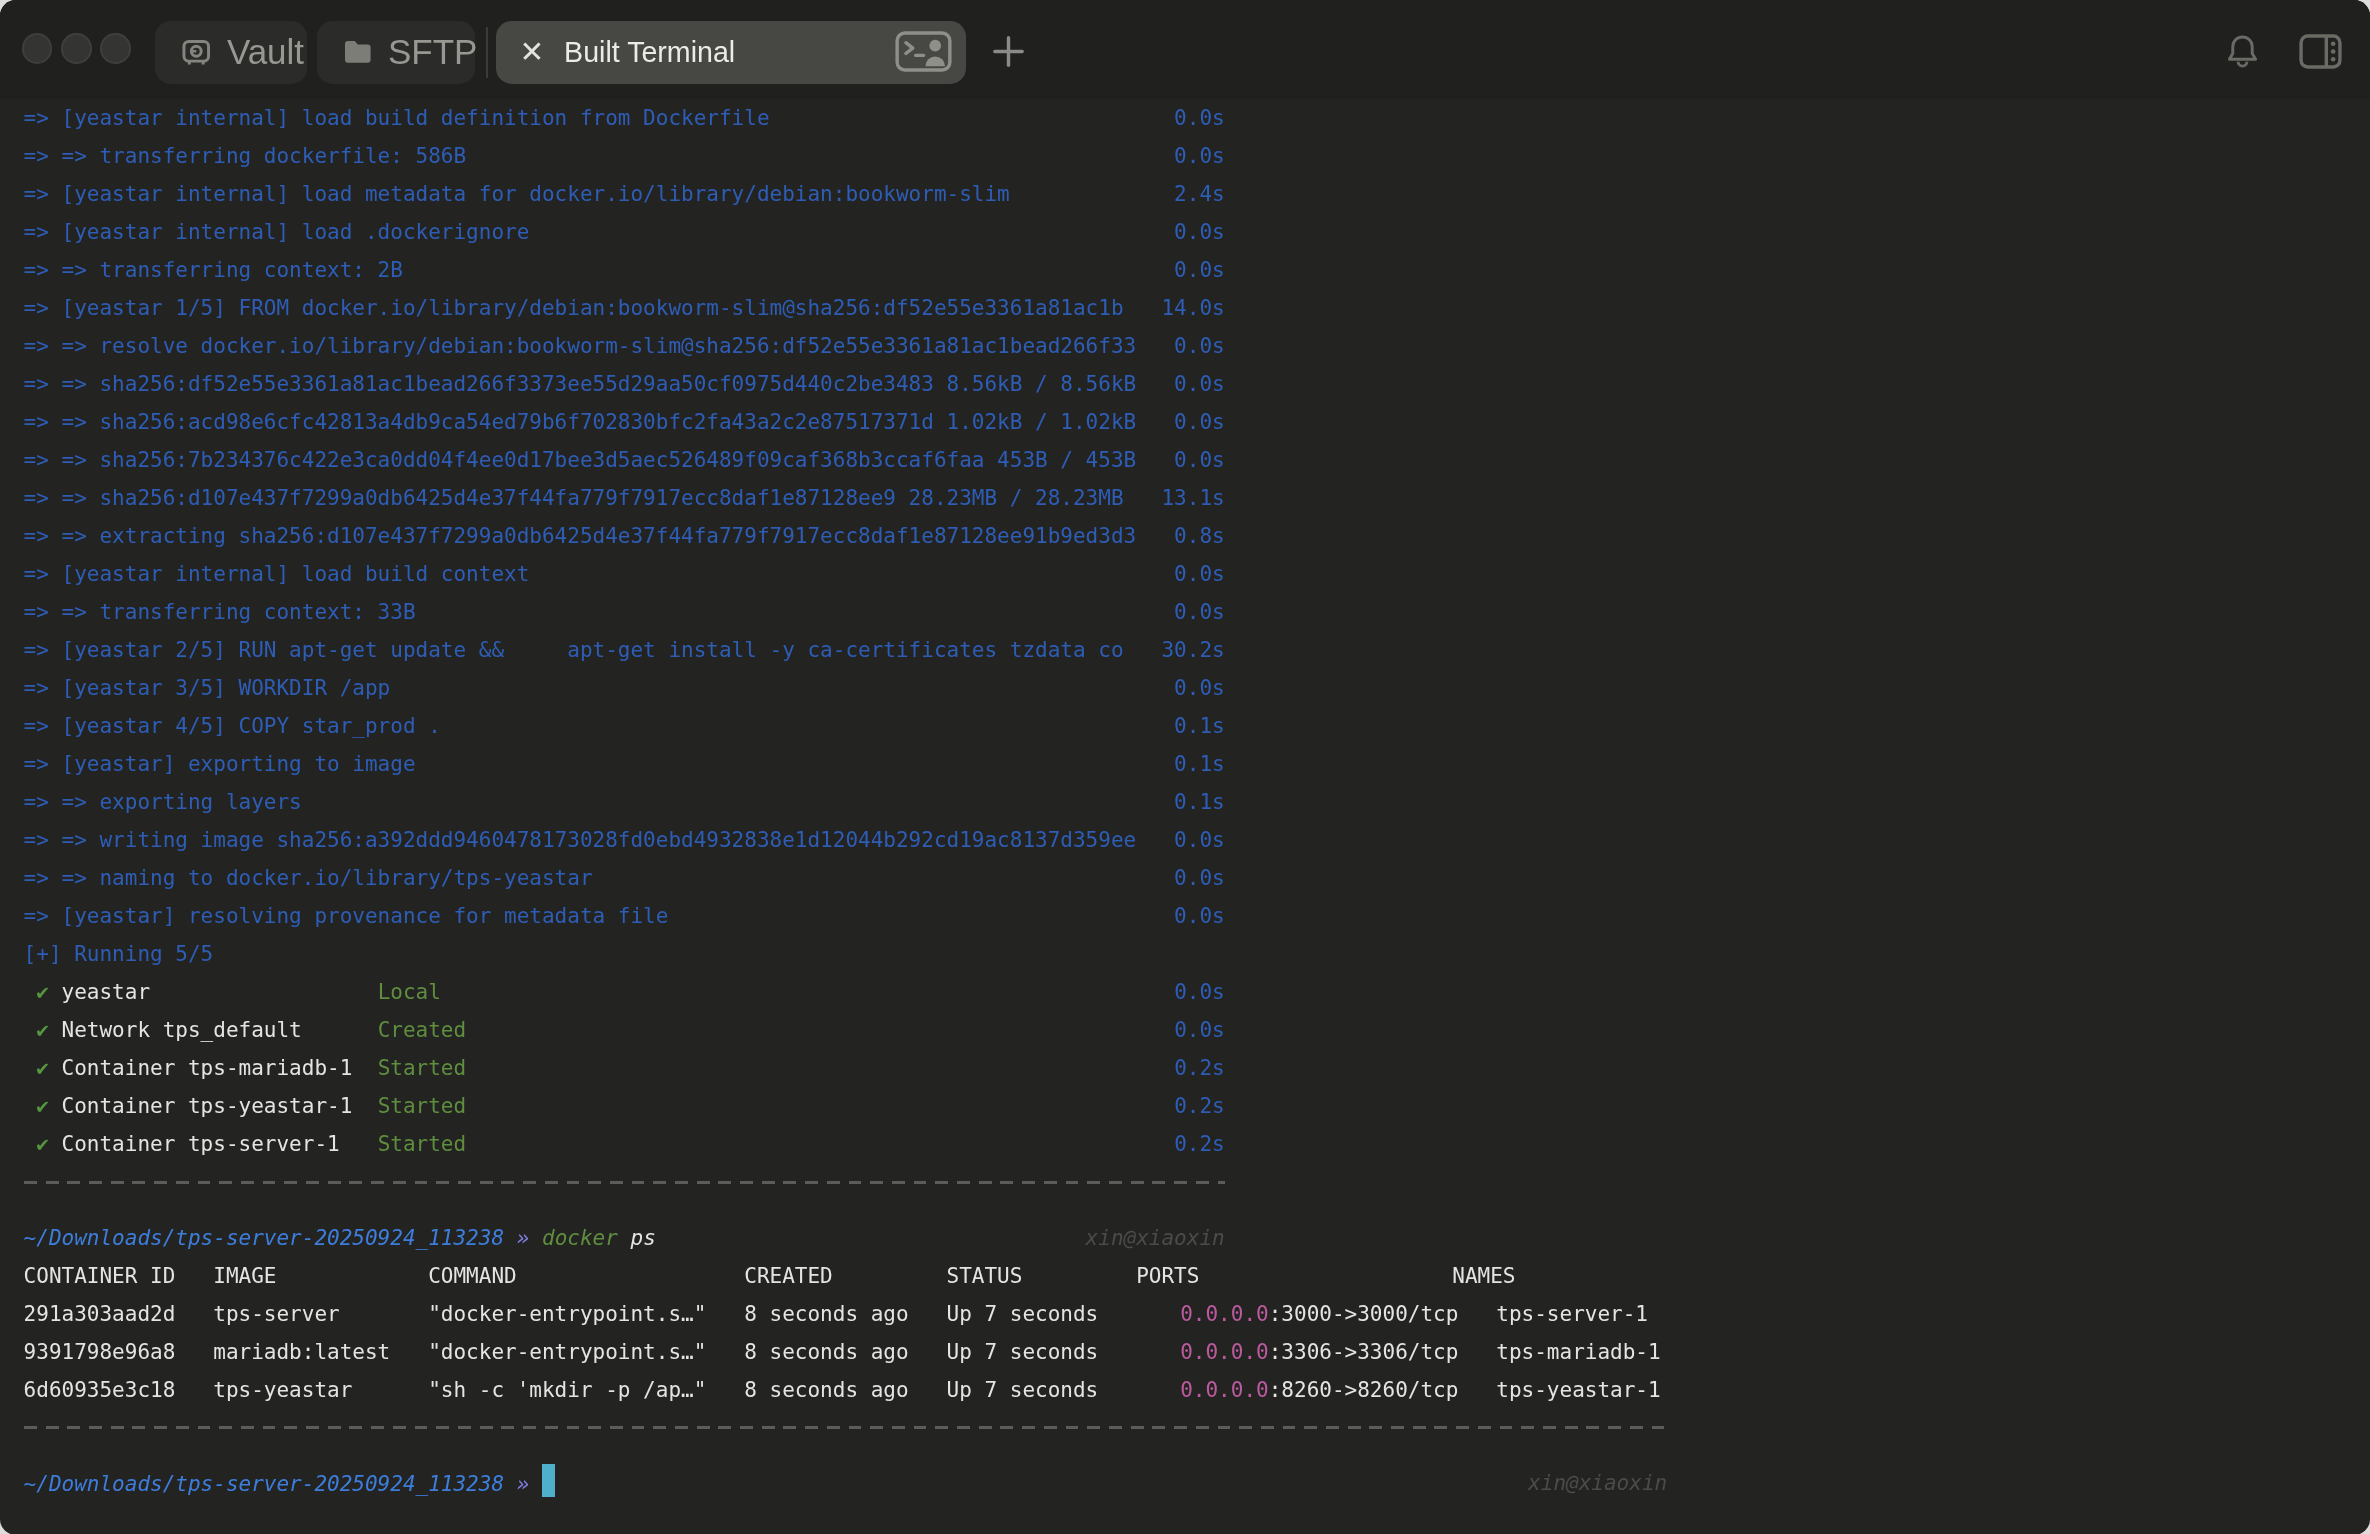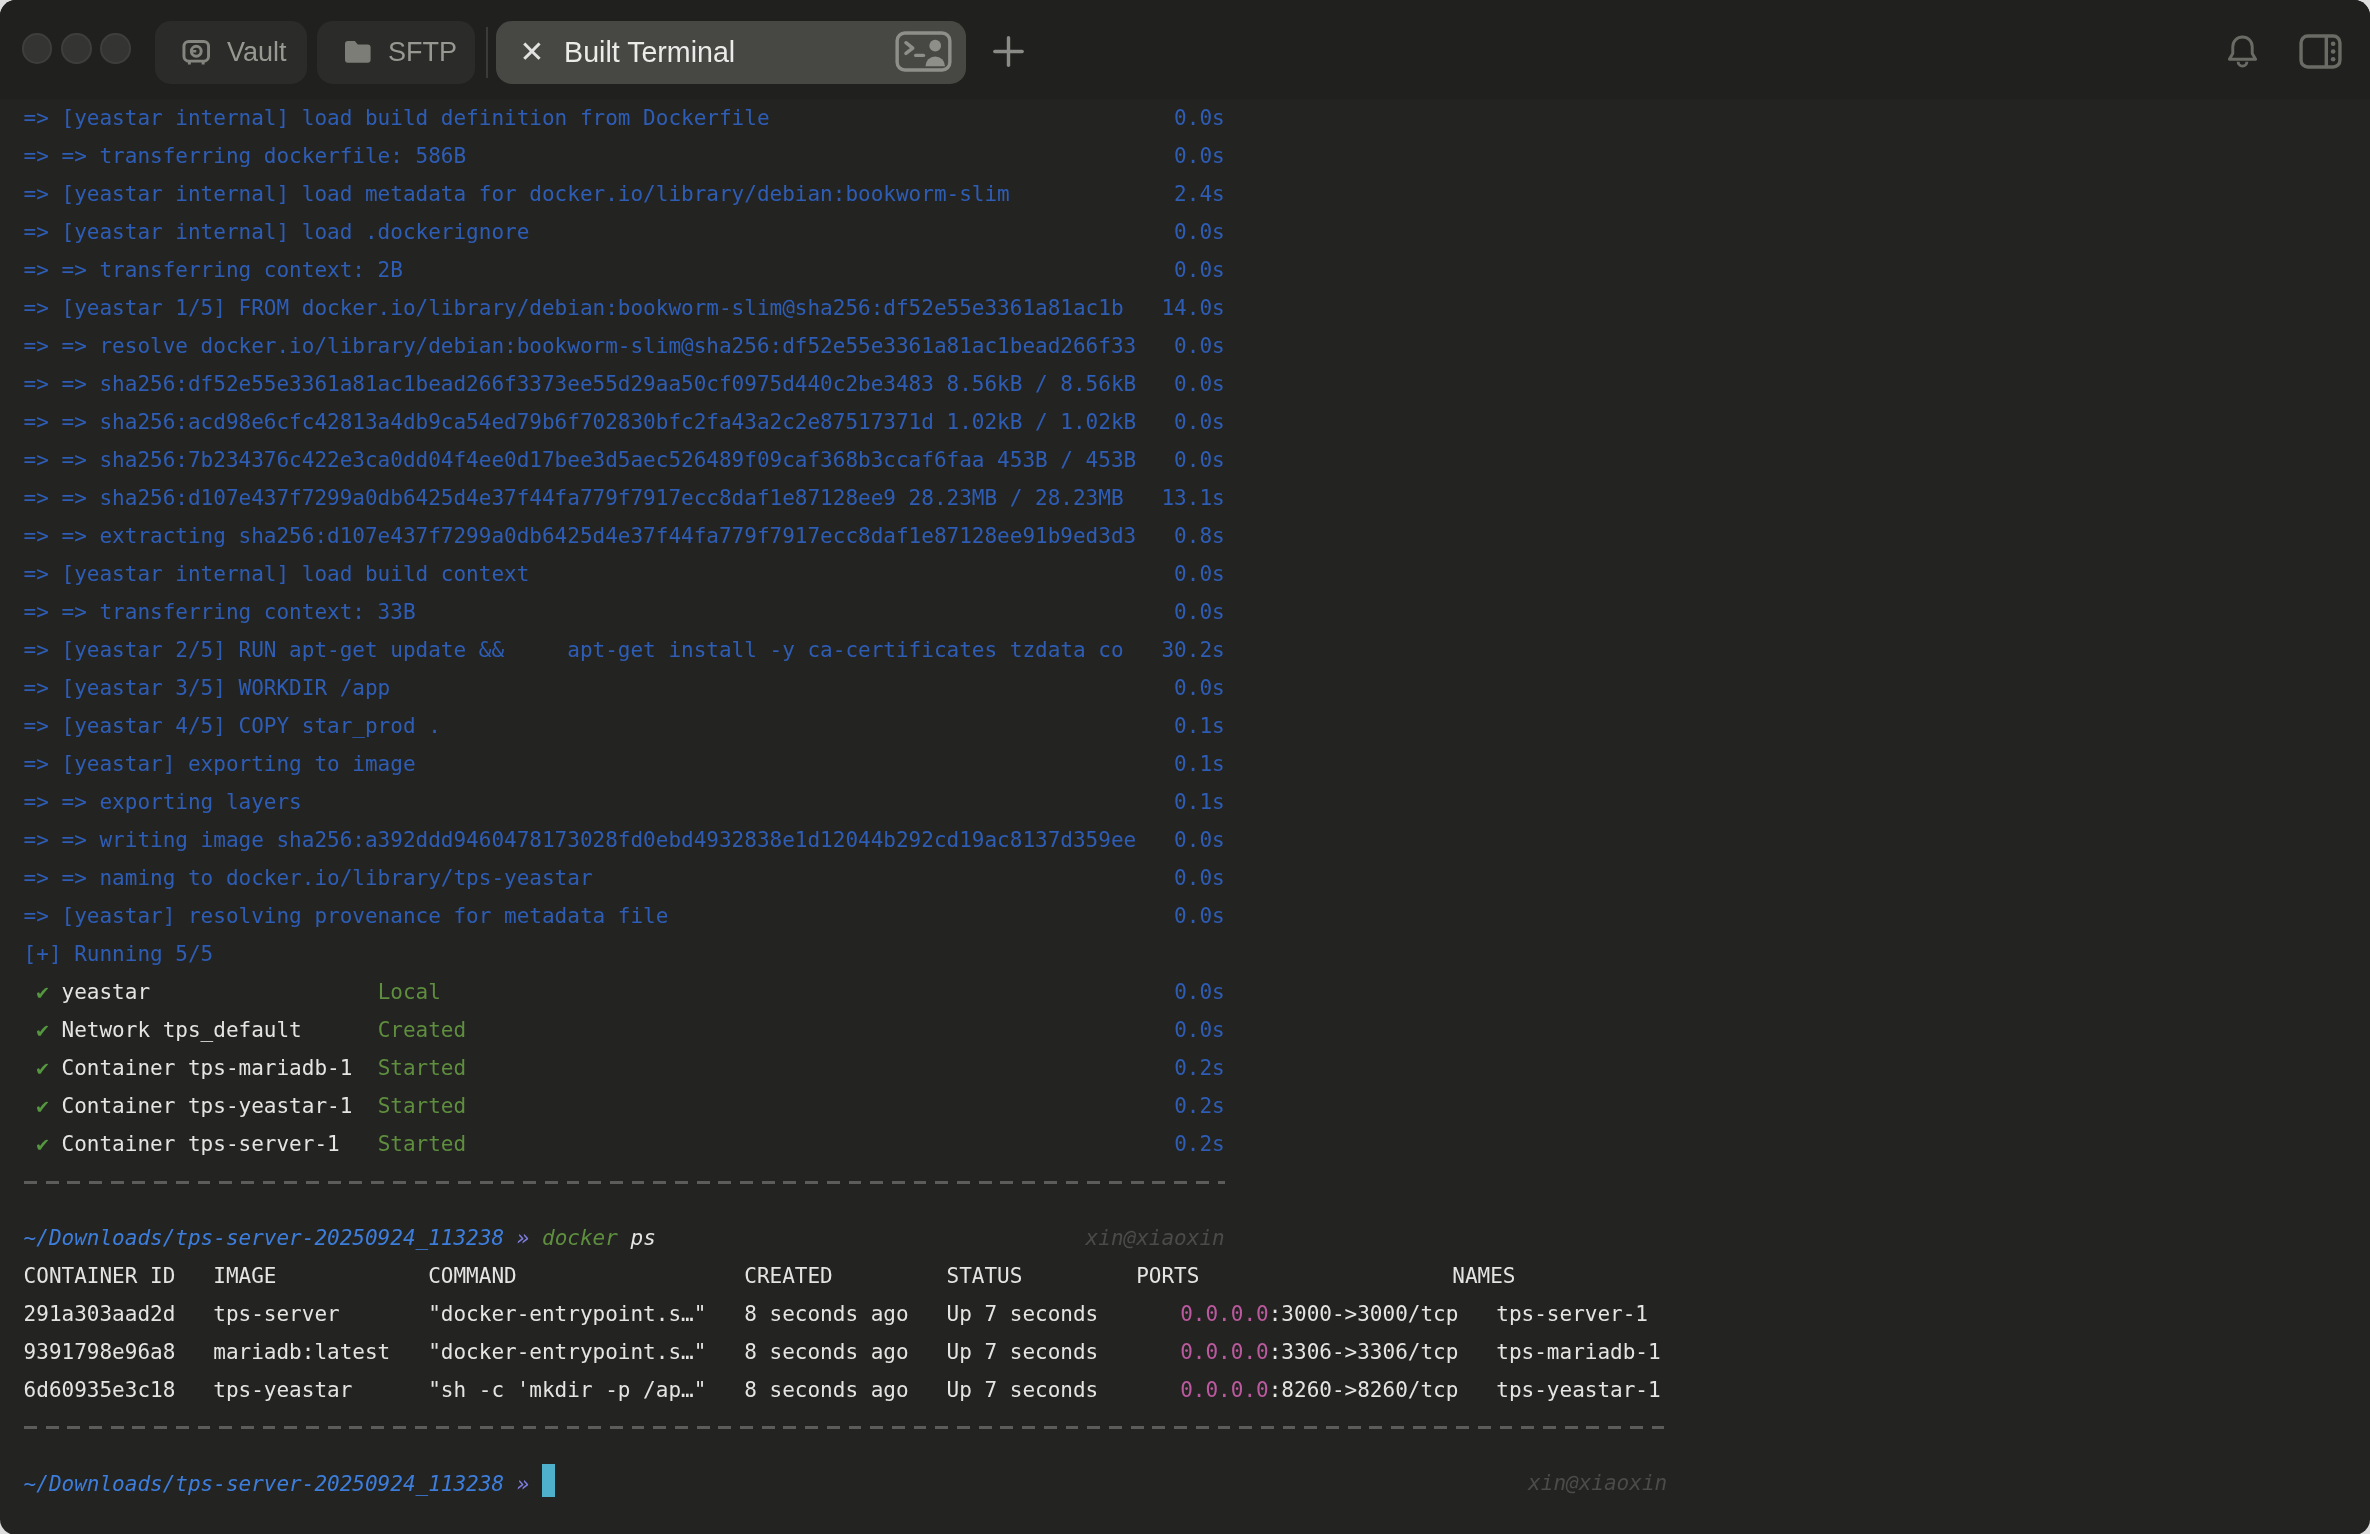--- a/index.html
+++ b/index.html
@@ -8,21 +8,21 @@
     position:relative; width:2370px; height:1535px; background:#232322;
     border-radius:15.8px; overflow:hidden;
   }
   
   .titlebar { position:absolute; left:0; top:0; width:100%; height:99px; background:#20201f; }
   .lights { position:absolute; left:21.7px; top:33px; display:flex; gap:8.9px; }
   .light { width:30.5px; height:30.5px; border-radius:50%; background:#343433; border:2px solid #3e3e3d; }
   .pill {
     position:absolute; top:20.7px; height:63px; border-radius:15.8px; background:#2b2b2a;
     display:flex; align-items:center; gap:15.8px; padding:0 25.6px;
-    color:#989893; font-size:27px; cursor:default;
+    color:#989893; font-size:35px; cursor:default;
   }
   .pill svg { flex:0 0 auto; }
   .tab-vault { left:155px; width:152px; }
   .tab-sftp  { left:317px; width:158px; }
   .vsep { position:absolute; left:486px; top:26.6px; width:2px; height:51px; background:#3b3b3a; }
   .tab-active {
     position:absolute; left:496px; top:20.7px; width:470px; height:63px; border-radius:15.8px;
     background:#474744; display:flex; align-items:center; color:#ebebe9; font-size:28.6px;
   }
   .tab-active .close { margin:0 19.7px 0 23.6px; font-size:29.6px; color:#e2e2e0; line-height:1; }

